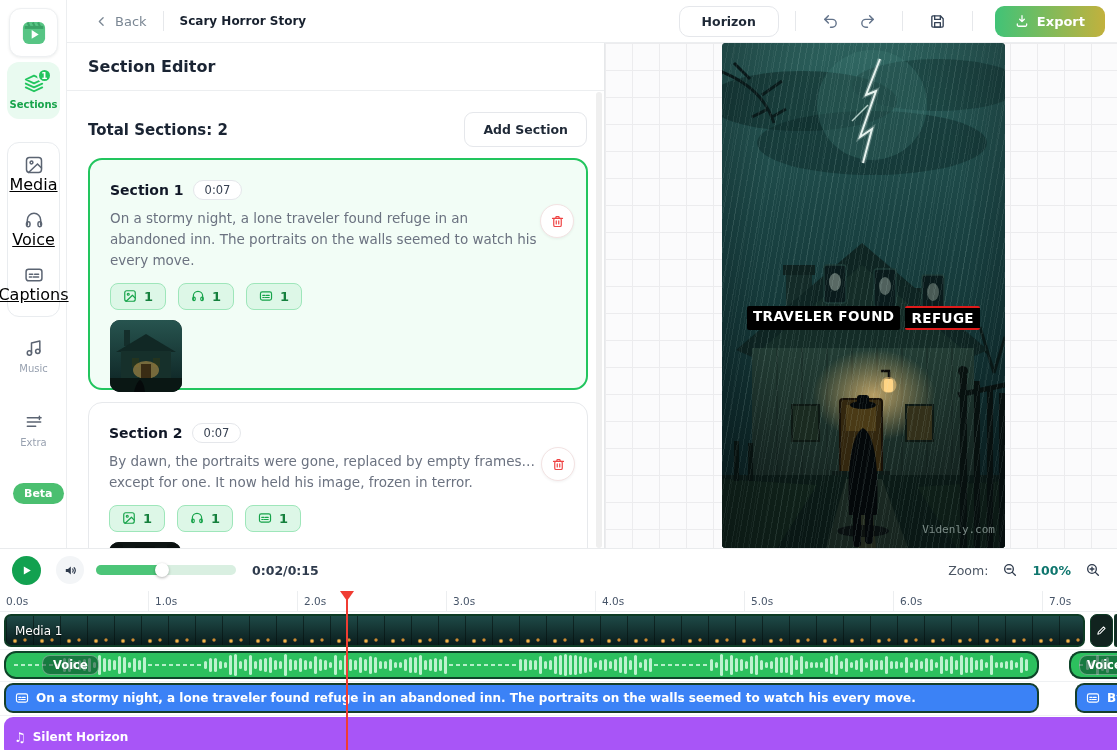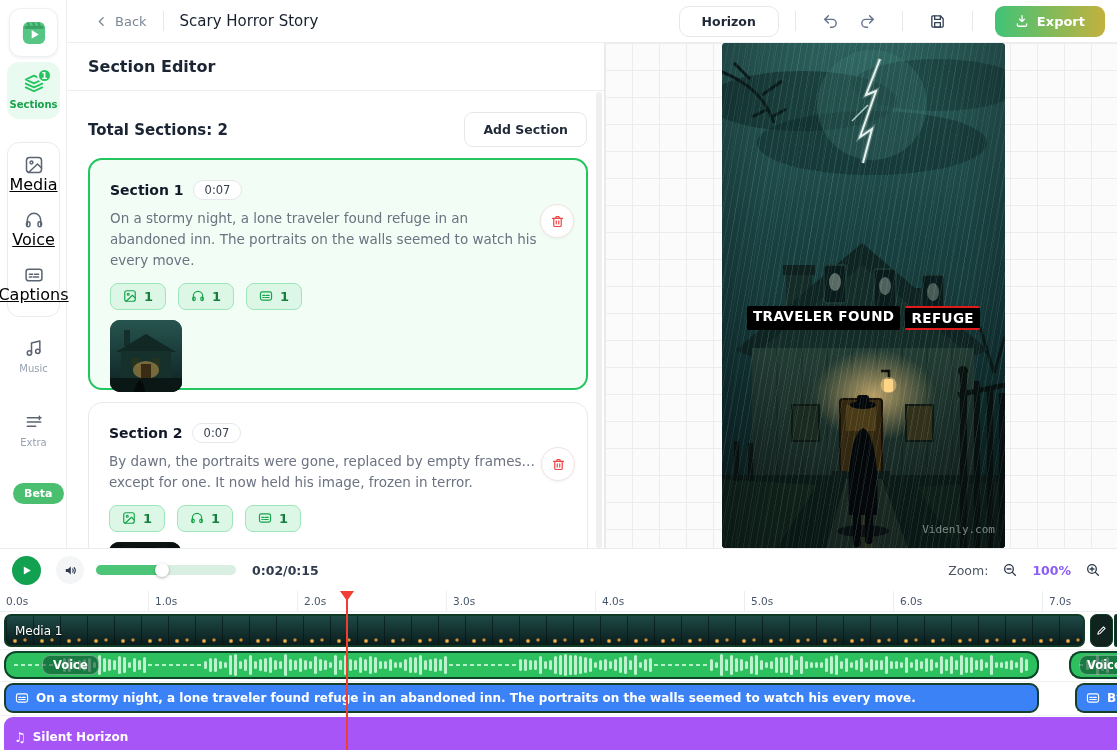--- a/index.html
+++ b/index.html
@@ -29,21 +29,21 @@
     justify-content:center; border:2px solid #e9faf0; }
   .beta-pill { position:absolute; left:13px; top:483px; background:#4bbf70; color:#fff;
     font-size:11px; font-weight:600; padding:4px 11px; border-radius:999px; }
 
   
   .topbar { position:absolute; left:67px; top:0; right:0; height:43px; background:#fff;
     border-bottom:1px solid #eceef0; display:flex; align-items:center; z-index:6; }
   .back-btn { display:flex; align-items:center; gap:7px; margin-left:28px; color:#7b8794;
     font-size:13px; cursor:pointer; }
   .tb-div { width:1px; height:20px; background:#e6e8eb; margin:0 16px; }
-  .doc-title { font-size:15px; font-weight:400; color:#17202e; }
+  .doc-title { font-size:12px; font-weight:700; color:#17202e; }
   .tb-right { margin-left:auto; display:flex; align-items:center; margin-right:10px; }
   .feedback-btn { background:#fff; border:1px solid #e5e7eb; border-radius:10px; padding:7px 22px;
     font-size:12.5px; font-weight:600; color:#1f2937; cursor:pointer;
     font-family:"DejaVu Sans","Liberation Sans",sans-serif; }
   .tb-icon-btn { background:none; border:none; color:#64748b; cursor:pointer; padding:4px 10px;
     display:flex; align-items:center; }
   .export-btn { display:flex; align-items:center; gap:8px; border:none; cursor:pointer;
     background:linear-gradient(90deg,#41c377,#c2b13d); color:#fff; font-weight:700; font-size:13px;
     padding:8px 20px; border-radius:9px; margin-left:6px; margin-right:2px;
     font-family:"DejaVu Sans","Liberation Sans",sans-serif; }
@@ -111,21 +111,21 @@
   .progress-wrap { position:relative; width:140px; height:10px; border-radius:5px; background:#d9efe1;
     margin-left:12px; cursor:pointer; }
   .progress-fill { position:absolute; left:0; top:0; bottom:0; border-radius:5px; background:#4cc578; }
   .progress-thumb { position:absolute; top:-2px; width:14px; height:14px; border-radius:50%;
     background:#fff; box-shadow:0 1px 3px rgba(0,0,0,.3); }
   .time-label { margin-left:16px; font-size:12.5px; font-weight:600; color:#2f3b4d; }
   .zoom-controls { margin-left:auto; display:flex; align-items:center; gap:12px; margin-right:14px; }
   .zoom-label { font-size:12.5px; color:#4b5563; }
   .zoom-btn { background:none; border:none; color:#2f3b4d; cursor:pointer; display:flex;
     align-items:center; padding:2px; }
-  .zoom-value { font-size:12.5px; font-weight:700; color:#8b5cf6; }
+  .zoom-value { font-size:12.5px; font-weight:700; color:#0f766e; }
 
   
   .timeline { position:absolute; left:0; top:591px; width:1117px; height:159px; background:#fff;
     overflow:hidden; }
   .ruler { position:absolute; left:0; top:0; width:1117px; height:21px; display:flex;
     border-bottom:1px solid #eceef0; cursor:pointer; }
   .ruler-cell { width:149px; border-right:1px solid #eceef0; font-size:10.5px; color:#475569;
     padding:4px 0 0 6px; }
   .ruler-cell:last-child { width:74px; border-right:none; }
   .row-sep { position:absolute; left:0; width:1117px; height:1px; background:#eff1f3; }

